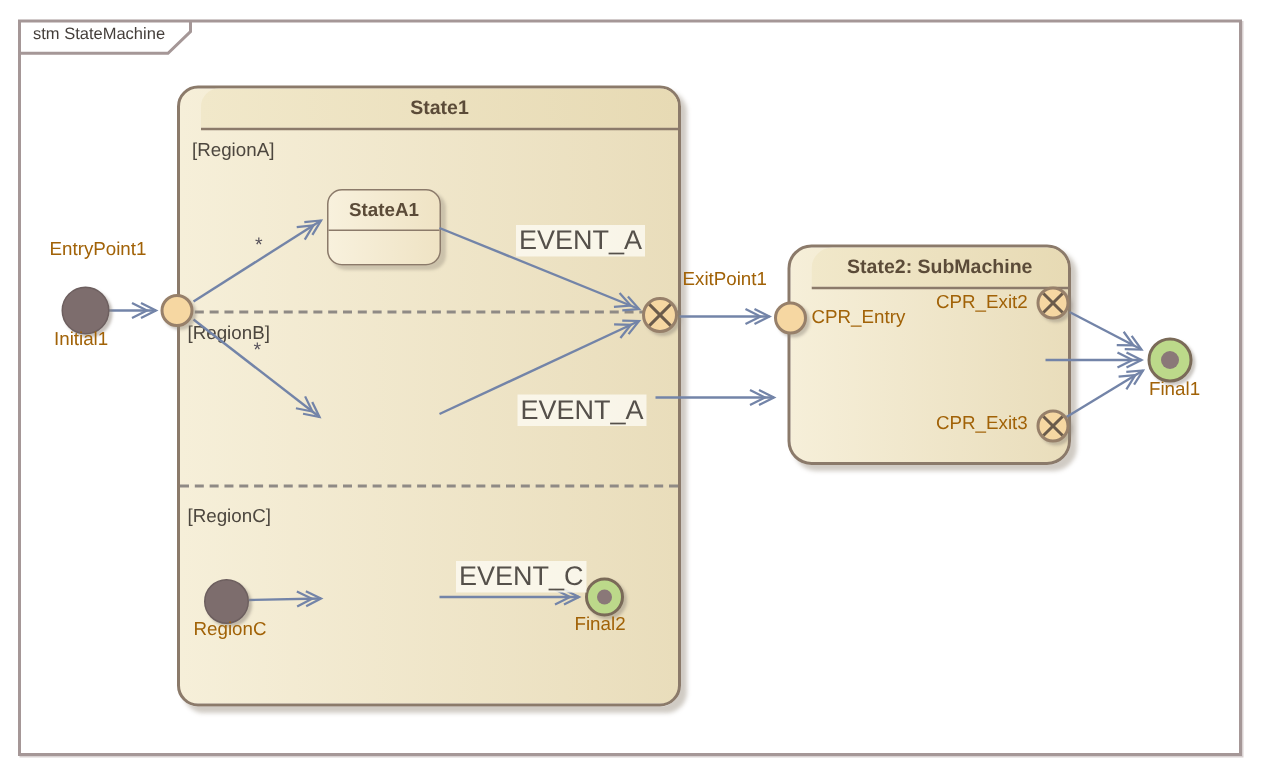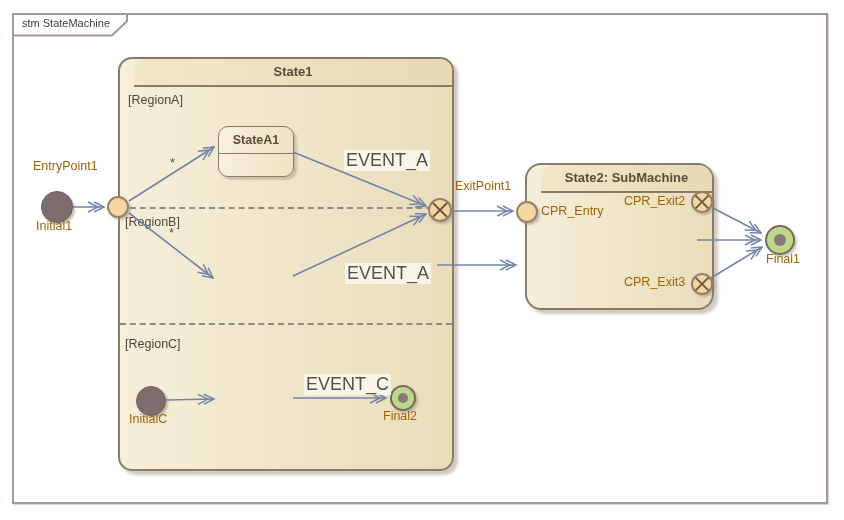--- a/index.html
+++ b/index.html
@@ -147,21 +147,21 @@
 
   <div class="layer-labels">
     <div class="node-label" style="left:33px;top:159px;">EntryPoint1</div>
     <div class="node-label" style="left:36px;top:219px;">Initial1</div>
     <div class="node-label" style="left:455px;top:179px;">ExitPoint1</div>
     <div class="node-label" style="left:541px;top:204px;">CPR_Entry</div>
     <div class="node-label" style="left:624px;top:194px;">CPR_Exit2</div>
     <div class="node-label" style="left:624px;top:275px;">CPR_Exit3</div>
     <div class="node-label" style="left:766px;top:252px;">Final1</div>
     <div class="node-label" style="left:383px;top:409px;">Final2</div>
-    <div class="node-label" style="left:129px;top:412px;">InitialC</div>
+    <div class="node-label" style="left:129px;top:412px;">RegionC</div>
 
     <div class="star-label" style="left:170px;top:155px;">*</div>
     <div class="star-label" style="left:169px;top:225px;">*</div>
 
     <div class="edge-label" style="left:344px;top:150px;">EVENT_A</div>
     <div class="edge-label" style="left:345px;top:263px;">EVENT_A</div>
     <div class="edge-label" style="left:304px;top:374px;">EVENT_C</div>
   </div>
 
 </div>

